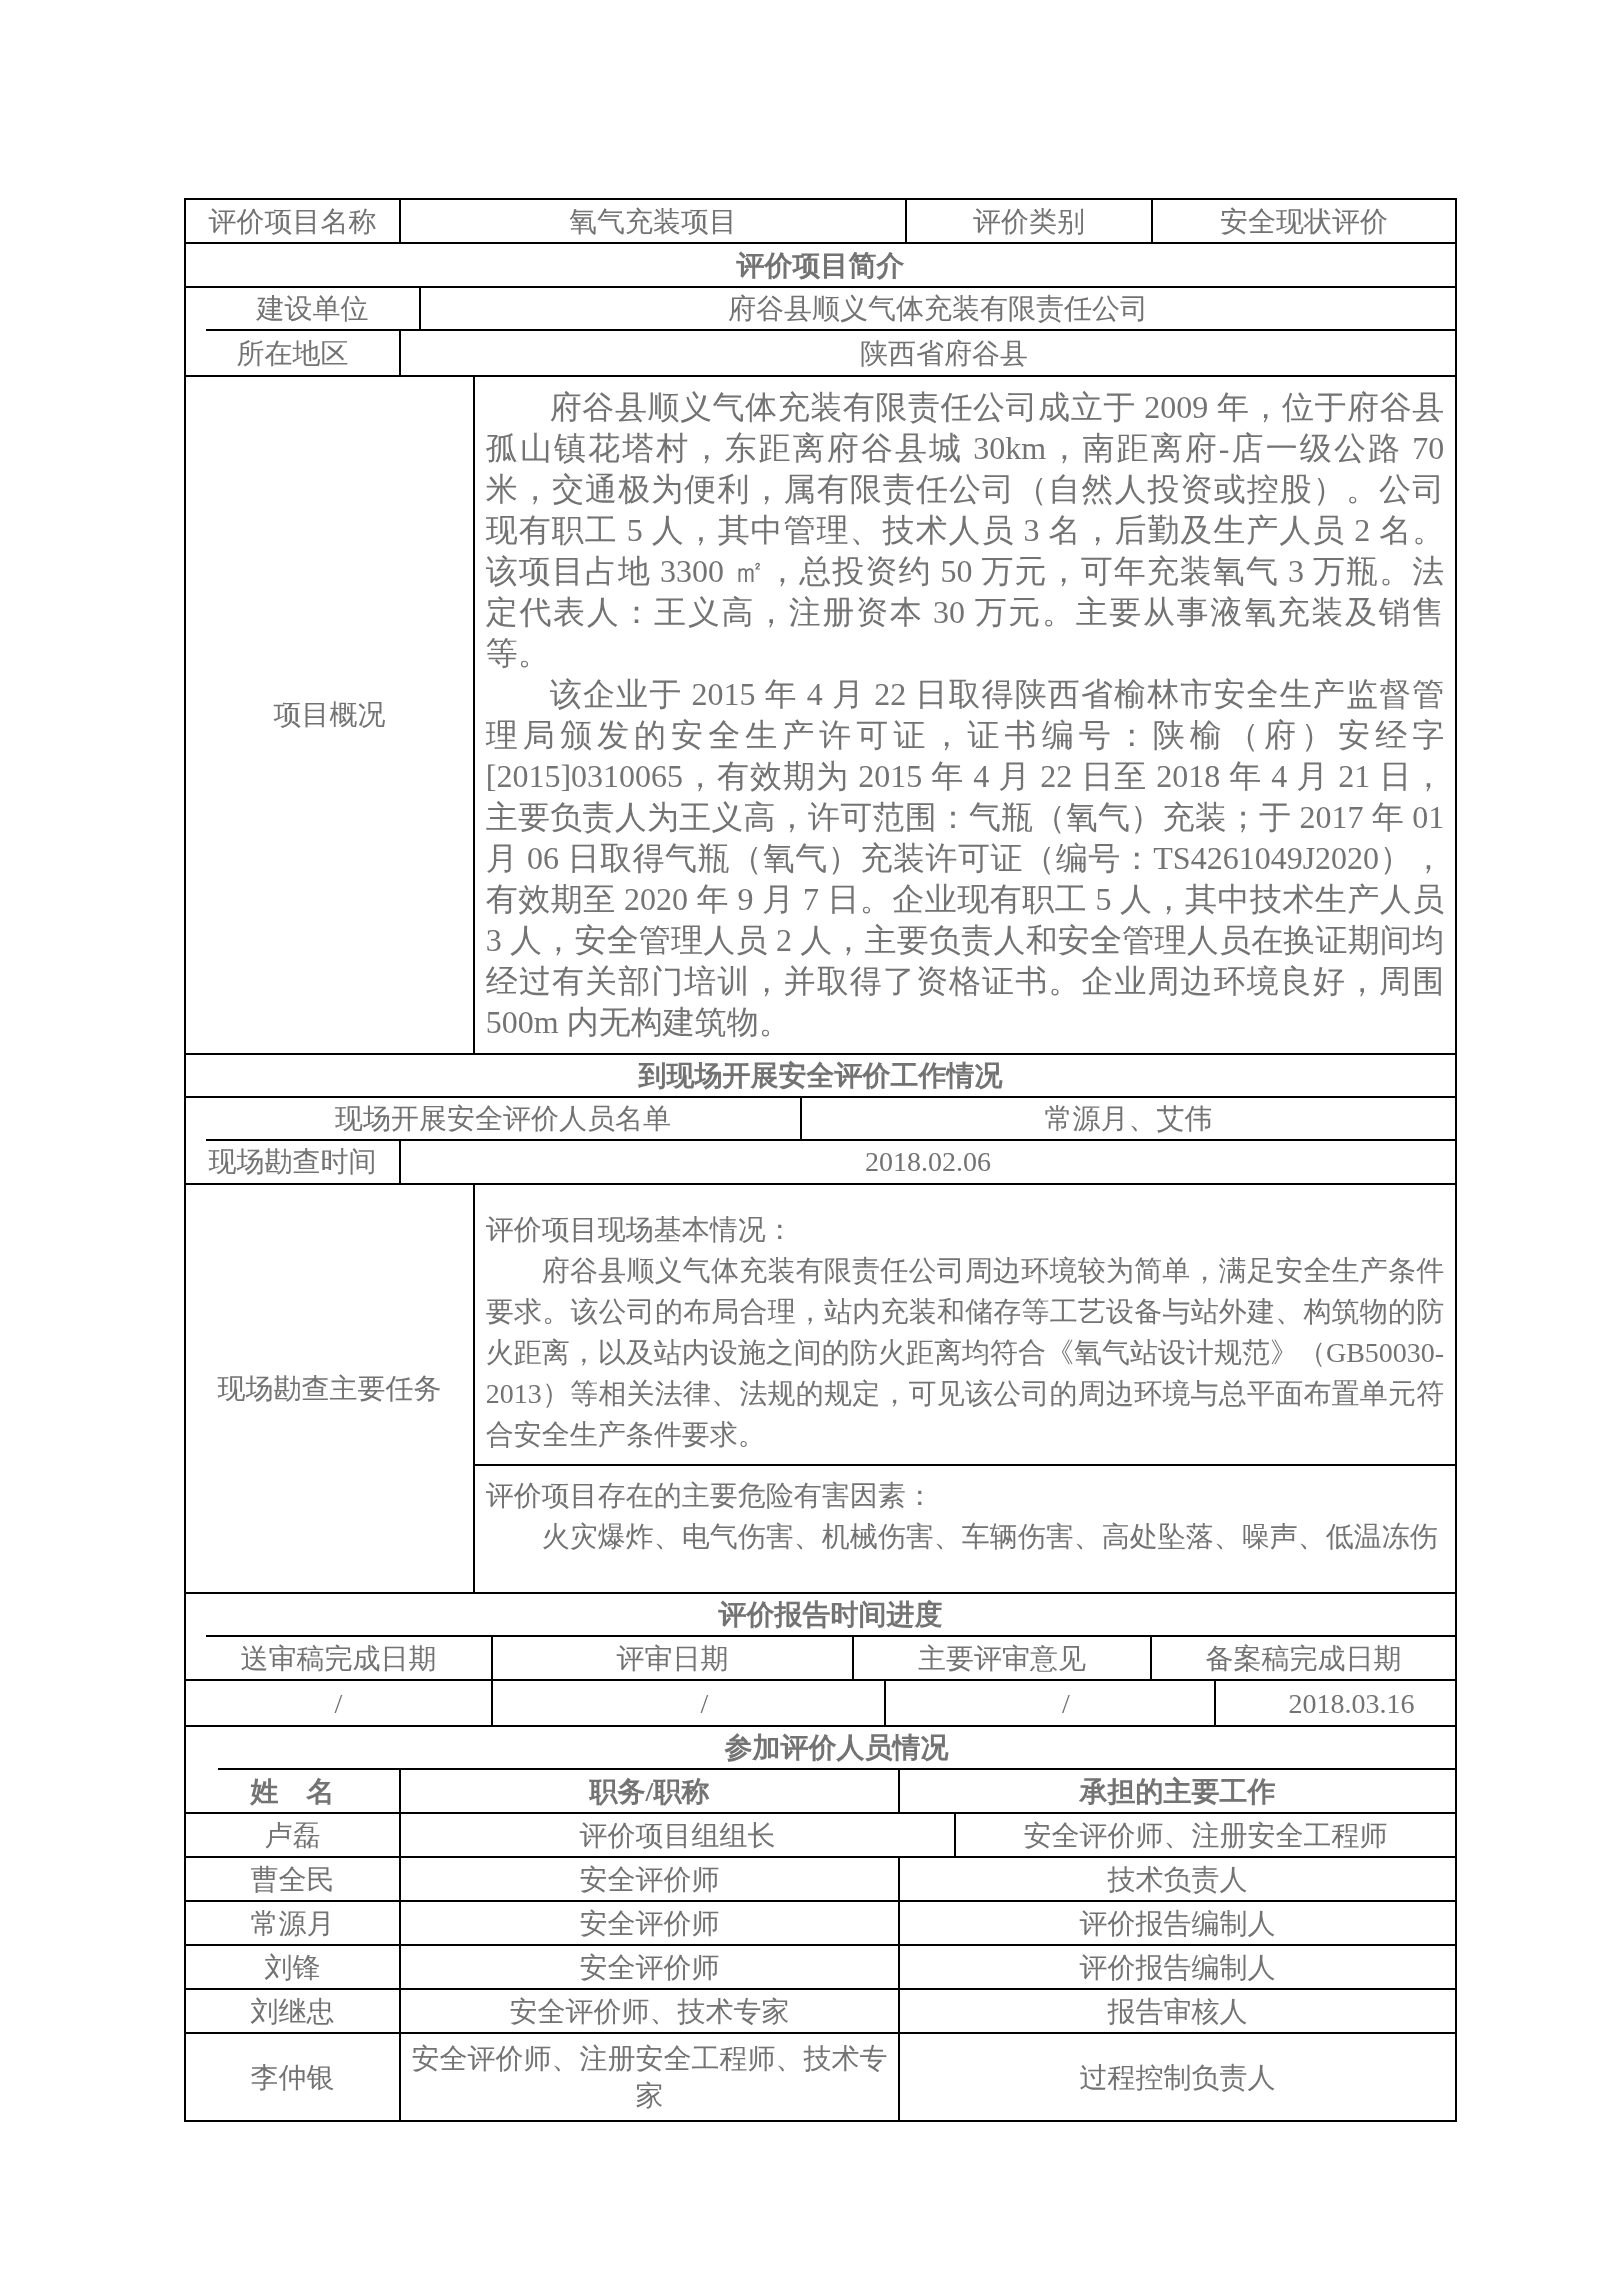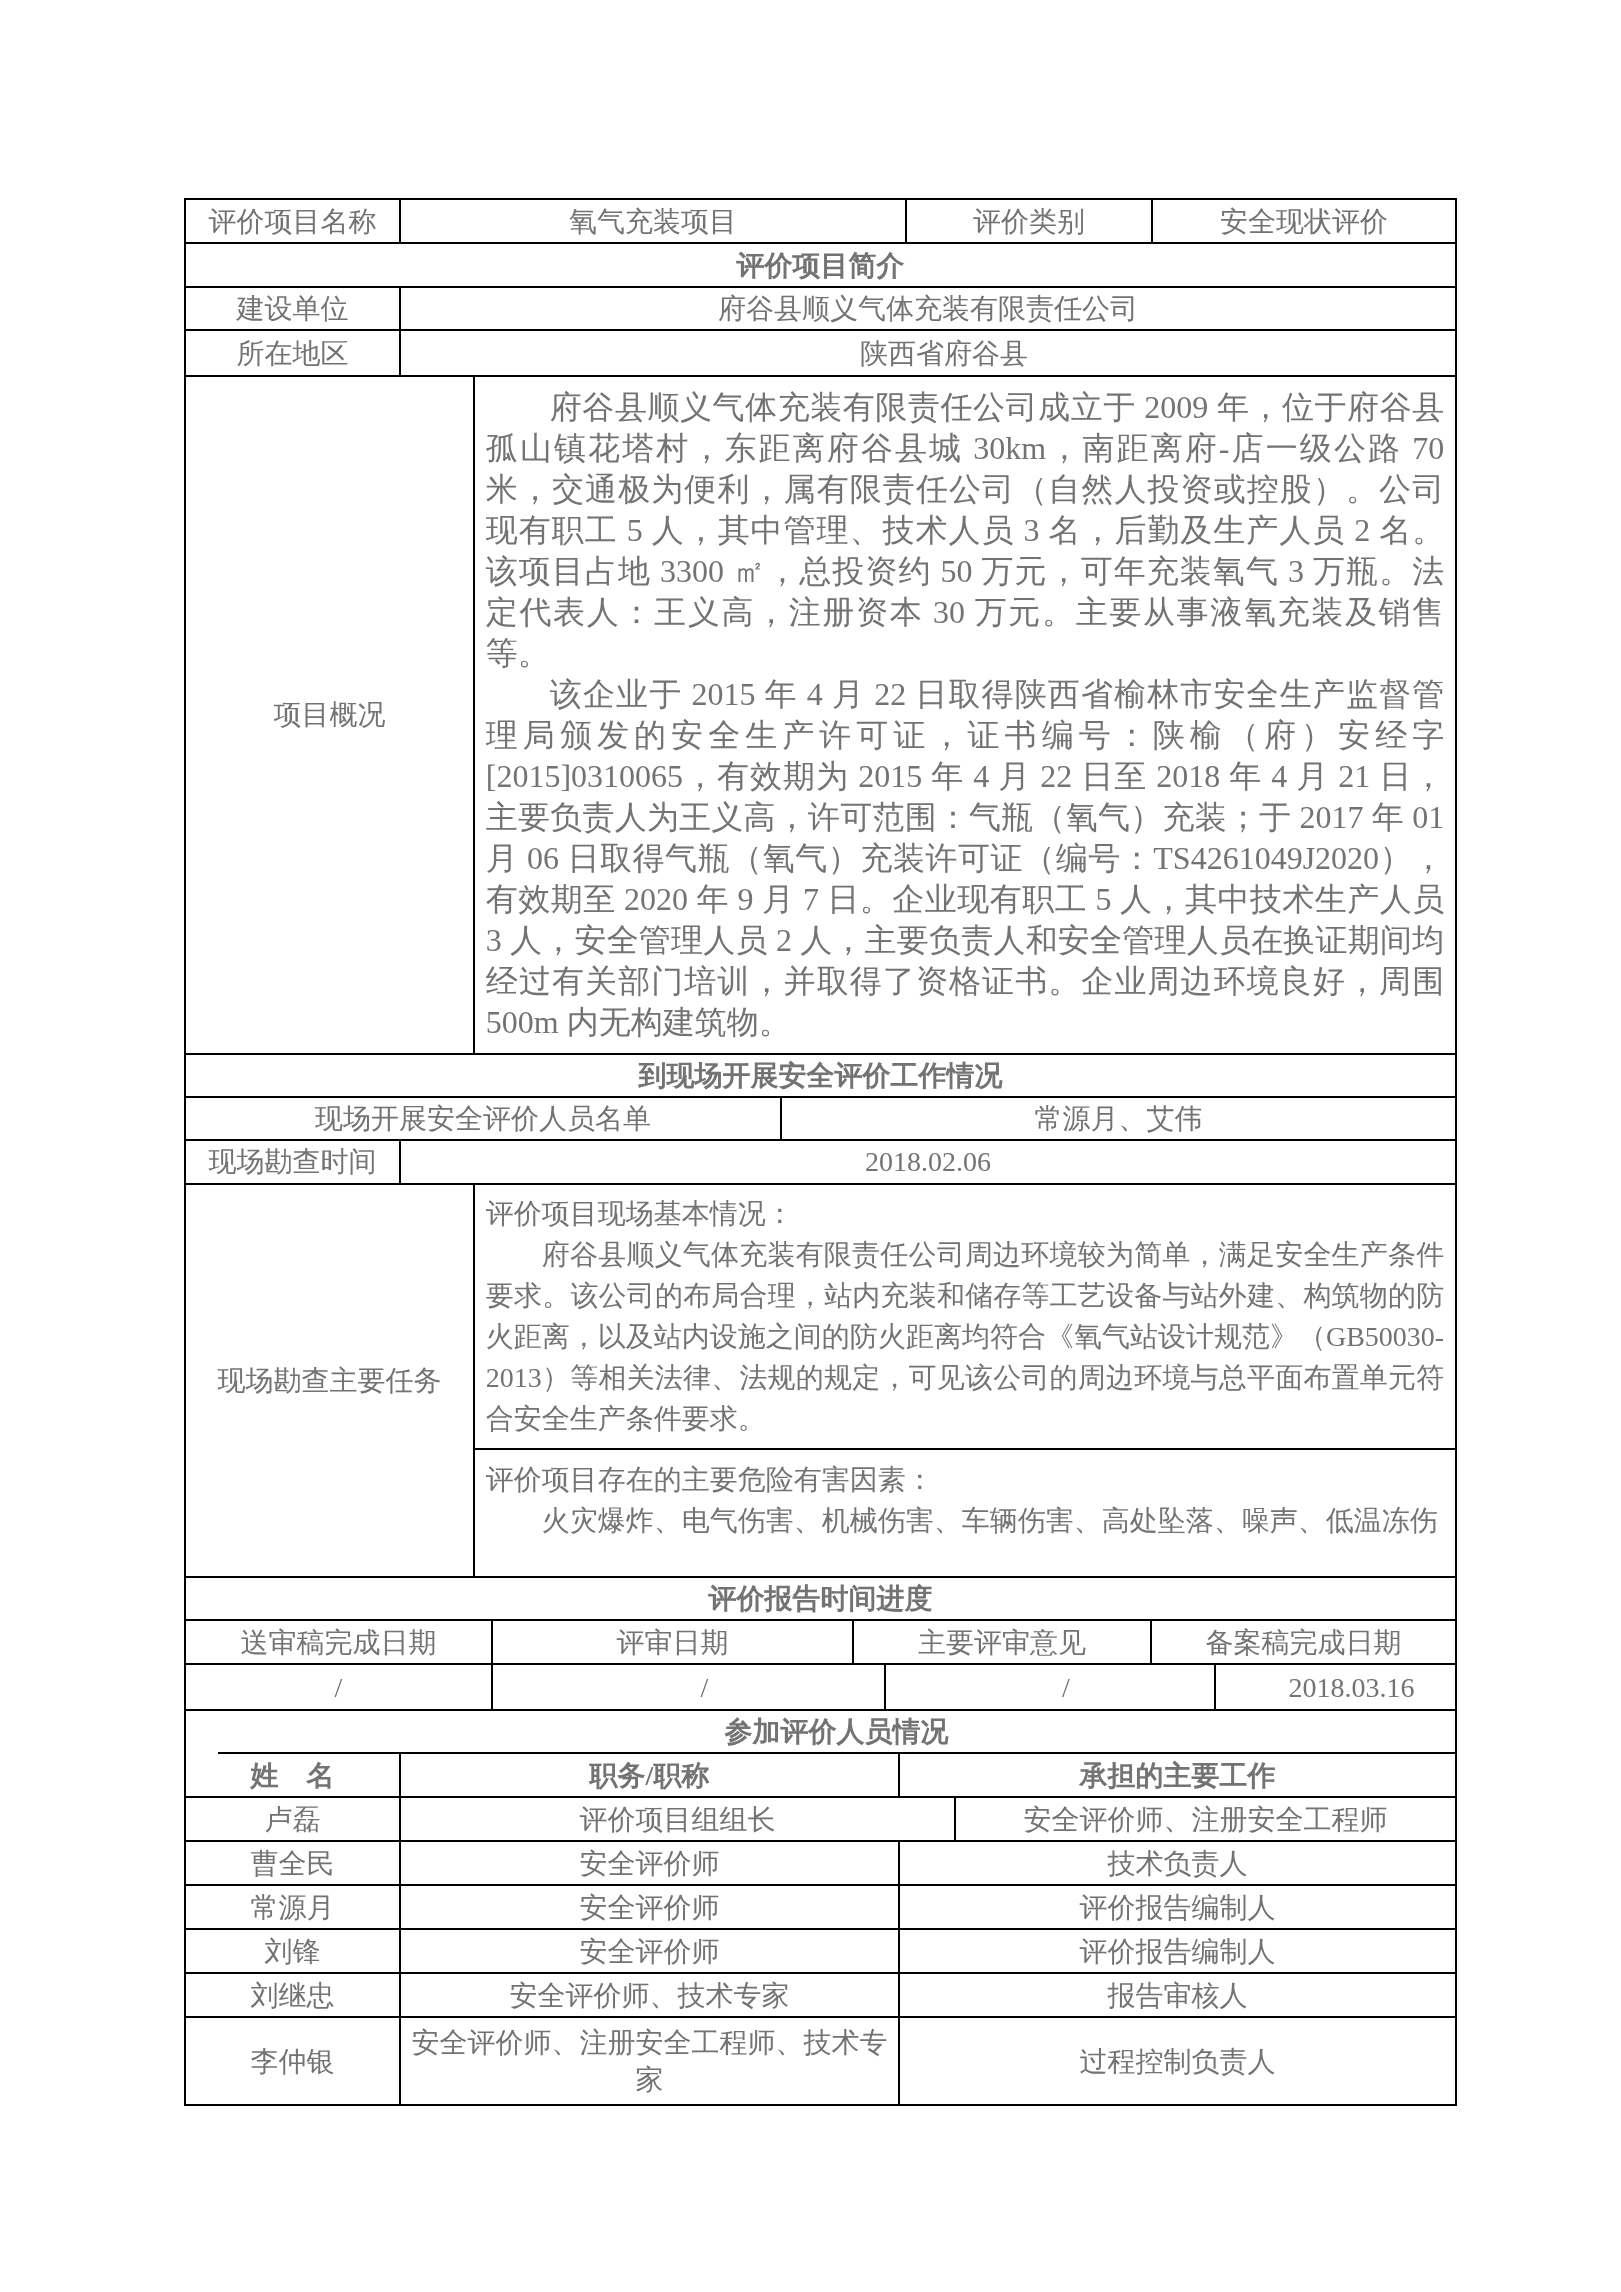--- a/index.html
+++ b/index.html
@@ -31,41 +31,41 @@
   .w219 { flex:0 0 215px; }
   .w516 { flex:0 0 506px; }
   .w251 { flex:0 0 246px; }
   .w295 { flex:0 0 289px; }
   .w608 { flex:0 0 596px; }
   .w313 { flex:0 0 307px; }
   .w368 { flex:0 0 361px; }
   .w304 { flex:0 0 298px; }
   .w509 { flex:0 0 499px; }
   .h42 { min-height:41px;margin-left:32px; }
-  .h43 { min-height:42px; }
+  .h43 { min-height:42px;margin-left:20px; }
   .h44 { min-height:43px; }
   .h45 { min-height:44px; }
   .h47 { min-height:46px;gap:32px; }
   .h88 { min-height:86px; }
   .h608 { min-height:596px; }
   .bold { font-weight:bold; }
   .para-cell {
     display:block;
     text-align:justify;
     padding:9.8px 10.8px;
   }
   .para-cell p { margin:0; text-indent:2em; line-height:41px; font-size:32px; }
   .stack { display:flex; flex-direction:column; align-items:stretch; padding:0; }
   .sub-cell {
     box-sizing:border-box;
     text-align:justify;
     padding:8.8px 10.8px;
     font-size:28px;
   }
-  .sub-cell.first { border-bottom:2px solid #000; min-height:259px; }
+  .sub-cell.first { border-bottom:2px solid #000; min-height:259px;margin-top:16px; }
   .sub-cell.second { min-height:126px; }
   .sub-cell p { margin:0; line-height:41px; }
   .sub-cell p.body { text-indent:2em; }
 </style>
 </head>
 <body>
 
 <div class="page">
   <div class="doc-table">
 

